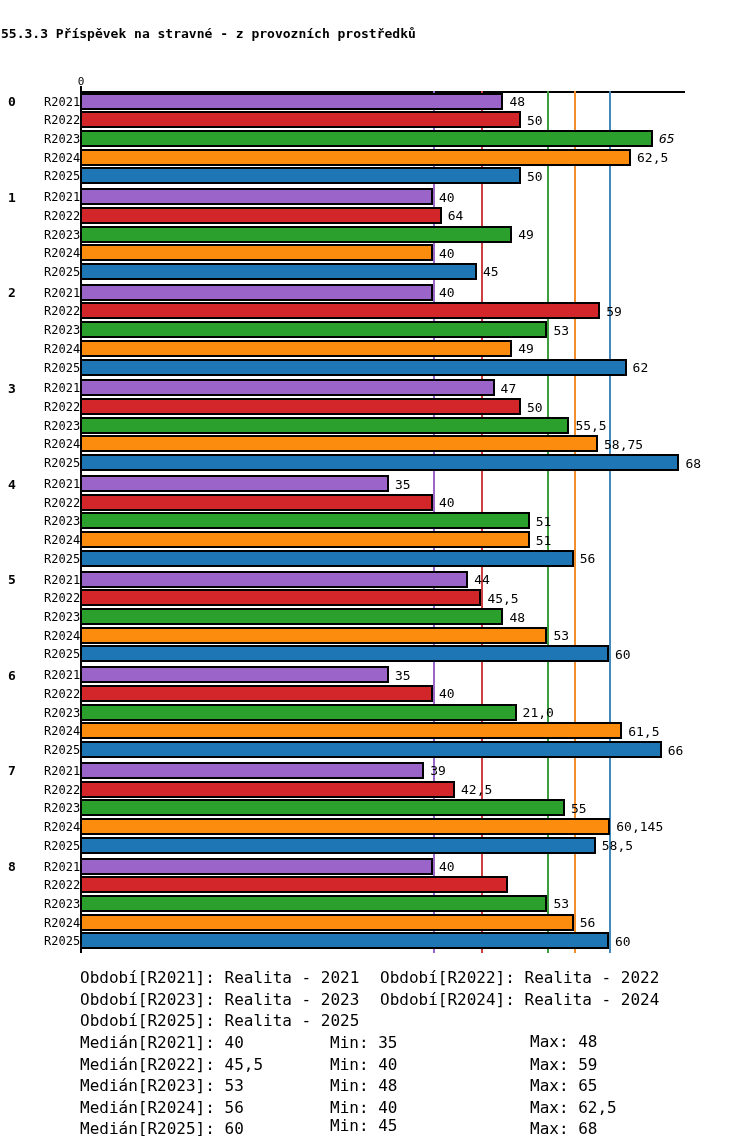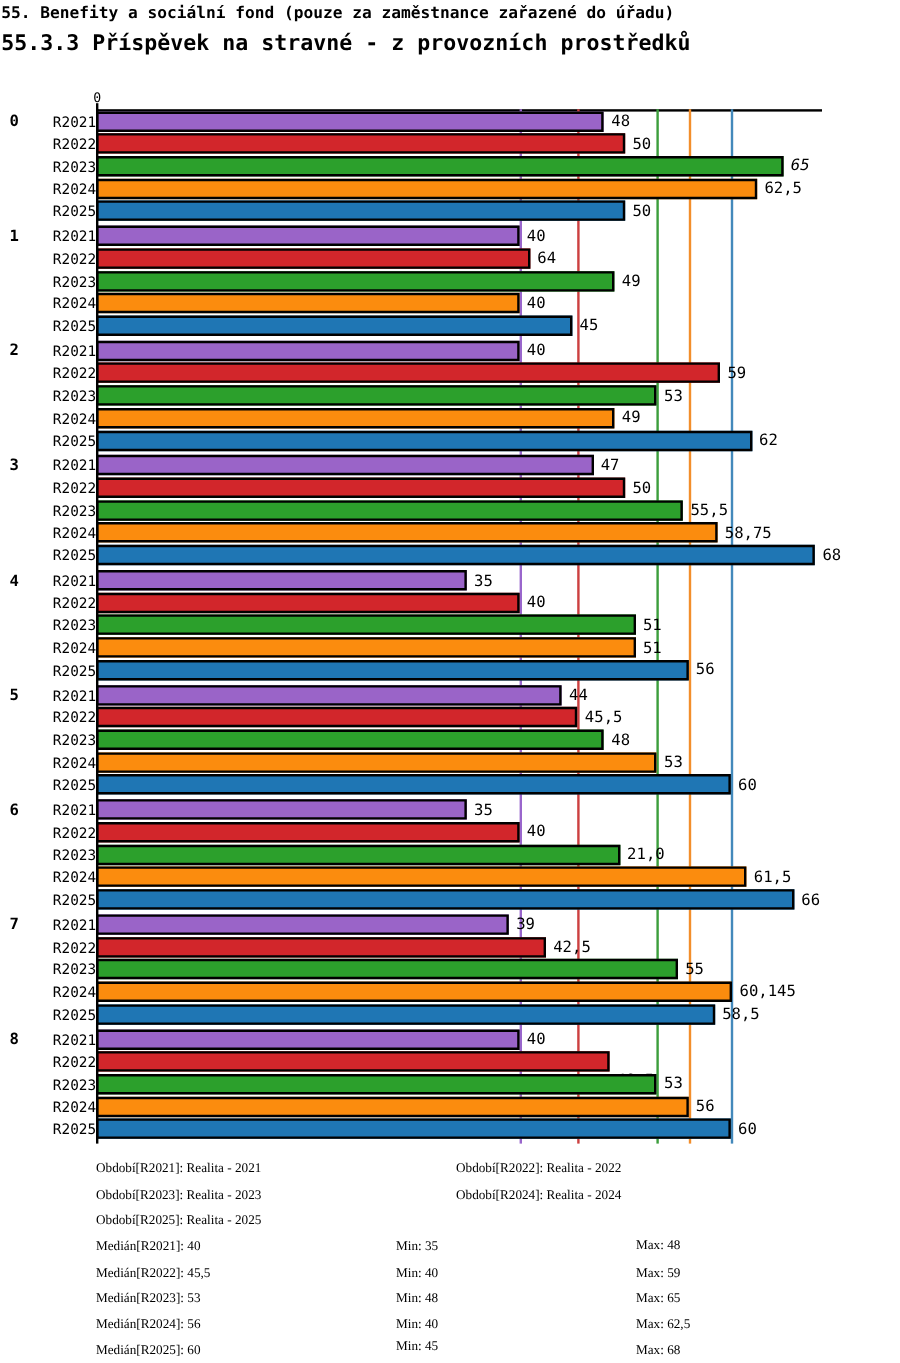--- a/index.html
+++ b/index.html
@@ -5,47 +5,46 @@
   * { margin:0; padding:0; box-sizing:border-box; }
   html,body { background:#fff; }
   body {
     width:750px; height:1136px;
     font-family:"DejaVu Sans Mono","Liberation Mono",monospace;
     color:#000;
   }
   .page { position:relative; width:750px; height:1136px; overflow:hidden; background:#fff; }
 
   .title-line1 { position:absolute; left:1px; top:3px;  font-size:13.5px; font-weight:bold; white-space:pre; }
-  .title-line2 { position:absolute; left:1px; top:26px; font-size:18px; font-weight:bold; white-space:pre; }
+  .title-line2 { position:absolute; left:1px; top:26px; font-size:13px; font-weight:bold; white-space:pre; }
   .subtitle    { position:absolute; left:1px; top:49px; font-size:10px;   white-space:pre; }
 
   .axis-zero  { position:absolute; left:74px; top:75px; width:14px; text-align:center; font-size:11px; }
   .axis-tick  { position:absolute; left:80px; top:86px; width:2px; height:8px; background:#000; }
   .axis-top   { position:absolute; left:81px; top:91px; width:604px; height:2px; background:#000; }
   .axis-left  { position:absolute; left:80px; top:91px; width:2px; height:862px; background:#000; z-index:3; }
 
   .median-line { position:absolute; top:91px; height:862px; width:2px; z-index:1; }
 
   .chart-groups { position:absolute; left:0; top:92px; width:750px; z-index:2; }
   .chart-group  { position:relative; margin-bottom:2.2px; }
   .chart-row    { position:relative; height:18.7px; }
   .group-label  { position:absolute; left:8px;  top:2px;   font-size:13px; font-weight:bold; }
   .series-label { position:absolute; left:44px; top:2.5px; font-size:12px; }
   .bar          { position:absolute; left:81px; top:0.5px; height:17px; border:2px solid #000; border-left-width:1px; }
   .value-label  { position:absolute; top:2px; font-size:13px; white-space:pre; }
 
   .legend      { position:absolute; left:0; top:968px; width:750px; height:168px; z-index:4; }
-  .legend-item { position:absolute; font-size:11px; white-space:pre;font-family:Liberation Serif, serif; }
+  .legend-item { position:absolute; font-size:16px; white-space:pre; }
 </style>
 </head>
 <body>
 
 <div class="page">
 
-  <div class="title-line1">55. Benefity a sociální fond (pouze za zaměstnance zařazené do úřadu)</div>
   <div class="title-line2">55.3.3 Příspěvek na stravné - z provozních prostředků</div>
 
   <div class="axis-zero">0</div>
   <div class="axis-tick"></div>
   <div class="axis-top"></div>
   <div class="axis-left"></div>
 
   <div>
       <div class="median-line" style="left: 433px; background: rgb(153, 102, 204);"></div>
       <div class="median-line" style="left: 481.4px; background: rgb(204, 64, 64);"></div>

